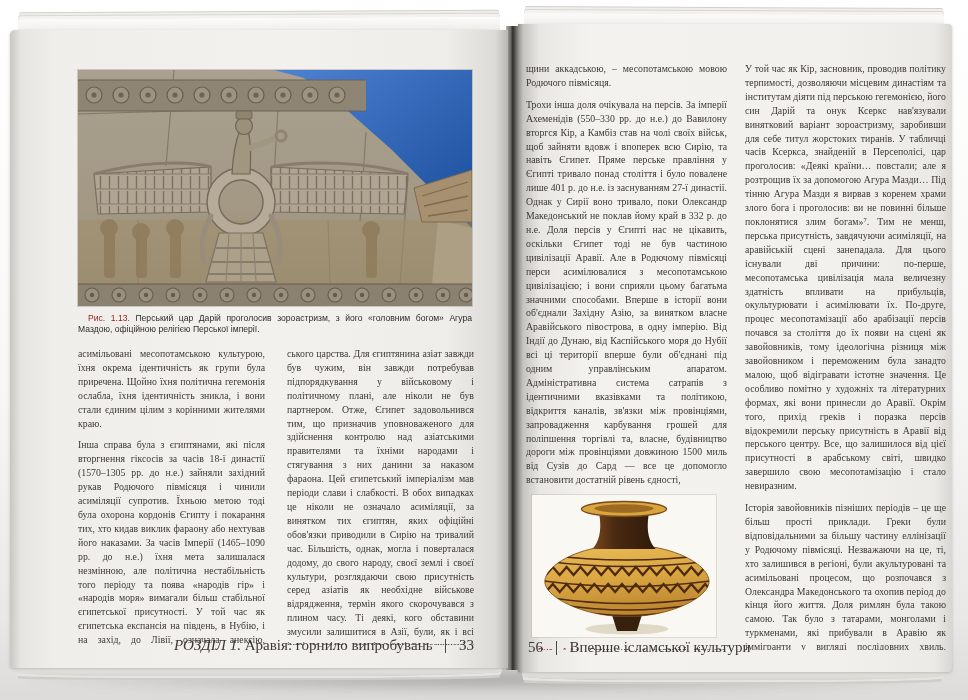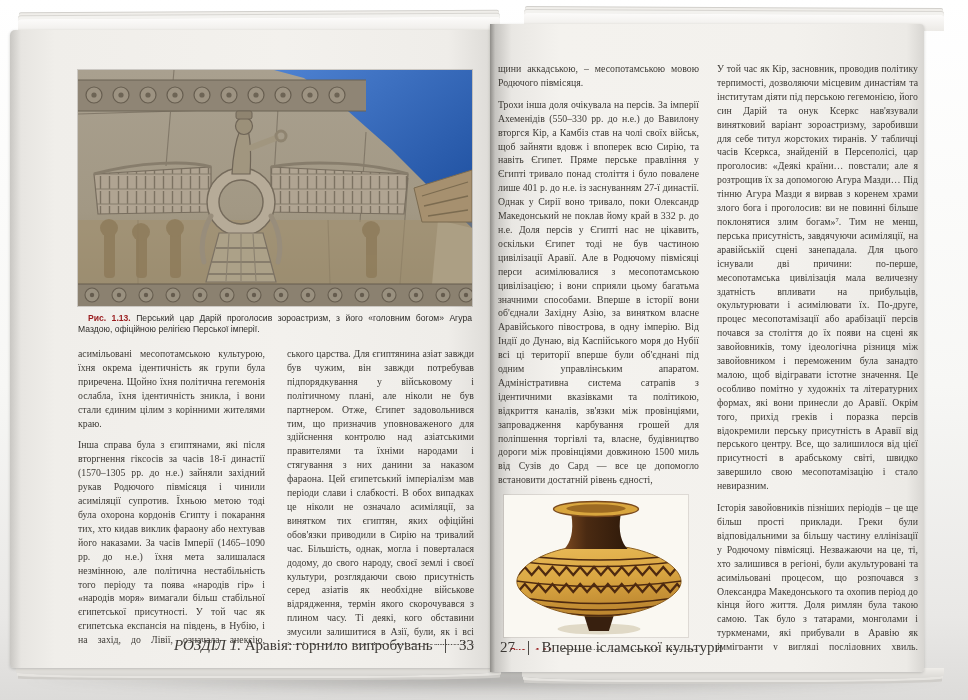--- a/index.html
+++ b/index.html
@@ -30,37 +30,37 @@
   .sheets-bottom.left{left:16px;width:486px;top:664px;}
   .sheets-bottom.right{left:522px;width:422px;top:668px;}
 
   .page{position:absolute;}
   .page.left{
     left:10px;top:30px;width:498px;height:638px;border-radius:5px 0 0 4px;
     background:linear-gradient(90deg,#c9c7c3 0%,#e7e5e1 2.2%,#f0eeea 9%,#f3f1ed 55%,#efede9 88%,#dcdad6 97.5%,#b9b7b3 100%);
     box-shadow:0 1px 3px rgba(60,58,55,.25);
   }
   .page.right{
-    left:490px;top:24px;width:434px;height:648px;border-radius:0 4px 4px 0;
+    left:518px;top:24px;width:434px;height:648px;border-radius:0 4px 4px 0;
     background:linear-gradient(90deg,#8f8d89 0%,#c6c4c0 1.2%,#e9e7e3 5%,#f4f2ee 16%,#f3f1ed 70%,#eceae6 96%,#d8d6d2 100%);
     box-shadow:0 1px 3px rgba(60,58,55,.25);
   }
   .gutter{
     position:absolute;left:506px;top:26px;width:13px;height:644px;
     background:linear-gradient(90deg,#b9b7b3 0%,#716f6b 35%,#2f2e2c 52%,#55534f 68%,#a5a39f 100%);
   }
 
   
   .body-col{
     width:191px;text-align:justify;font-size:9.8px;line-height:1.42;color:#3c3934;
     overflow:hidden;hyphens:none;
   }
   .body-col p{margin:0 0 8px 0;}
   .caption{font-family:"Liberation Sans",sans-serif;font-size:8.6px;line-height:1.32;color:#2f2d2a;text-align:justify;}
-  .cap-label{color:#9a1c1e;font-weight:bold;padding-left:10px;}
+  .cap-label{color:#9a1c1e;font-weight:normal;padding-left:10px;}
   .footer{font-size:15px;color:#3b3834;white-space:nowrap;}
   .footer .chapter{font-style:italic;}
   .footer .divider{display:inline-block;width:1px;height:14px;background:#4c4a46;margin:0 9px -3px 9px;}
 
   
   .photo-relief{position:absolute;left:68px;top:40px;width:394px;height:236px;box-shadow:0 0 0 1px rgba(90,85,75,.25);}
   .photo-relief svg{display:block;width:100%;height:100%;}
   .caption-left{position:absolute;left:68px;top:283px;width:394px;}
   .cols-left{position:absolute;left:68px;top:317px;width:396px;height:298px;display:flex;gap:22px;}
   .footer-left{position:absolute;right:34px;bottom:14px;text-align:right;}
@@ -304,18 +304,18 @@
         </div>
       </div>
 
       <div class="body-col col-tall">
         <p>У той час як Кір, засновник, проводив політику терпимості, дозволяючи місцевим династіям та інститутам діяти під перською гегемонією, його син Дарій та онук Ксеркс нав'язували винятковий варіант зороастризму, заробивши для себе титул жорстоких тиранів. У табличці часів Ксеркса, знайденій в Персеполісі, цар проголосив: «Деякі країни… повстали; але я розтрощив їх за допомогою Агура Мазди… Під тінню Агура Мазди я вирвав з коренем храми злого бога і проголосив: ви не повинні більше поклонятися злим богам»⁷. Тим не менш, перська присутність, завдячуючи асиміляції, на аравійській сцені занепадала. Для цього існували дві причини: по-перше, месопотамська цивілізація мала величезну здатність впливати на прибульців, окультурювати і асимілювати їх. По-друге, процес месопотамізації або арабізації персів почався за століття до їх появи на сцені як завойовників, тому ідеологічна різниця між завойовником і переможеним була занадто малою, щоб відігравати істотне значення. Це особливо помітно у художніх та літературних формах, які вони принесли до Аравії. Окрім того, прихід греків і поразка персів відокремили перську присутність в Аравії від перського центру. Все, що залишилося від цієї присутності в арабському світі, швидко завершило свою месопотамізацію і стало невиразним.</p>
         <p>Історія завойовників пізніших періодів – це ще більш прості приклади. Греки були відповідальними за більшу частину еллінізації у Родючому півмісяці. Незважаючи на це, ті, хто залишився в регіоні, були акультуровані та асимільовані процесом, що розпочався з Олександра Македонського та охопив період до кінця його життя. Доля римлян була такою самою. Так було з татарами, монголами і туркменами, які прибували в Аравію як іммігранти у вигляді послідовних хвиль, починаючи з восьмого століття н.е., або як завойовники в три-</p>
       </div>
     </div>
 
     <div class="footer footer-right">
-      <span>27</span>
+      <span>56</span>
       <span class="divider"></span>
       <span>Вперше ісламської культури</span>
     </div>
   </div>
 </div>
 
 </body></html>

